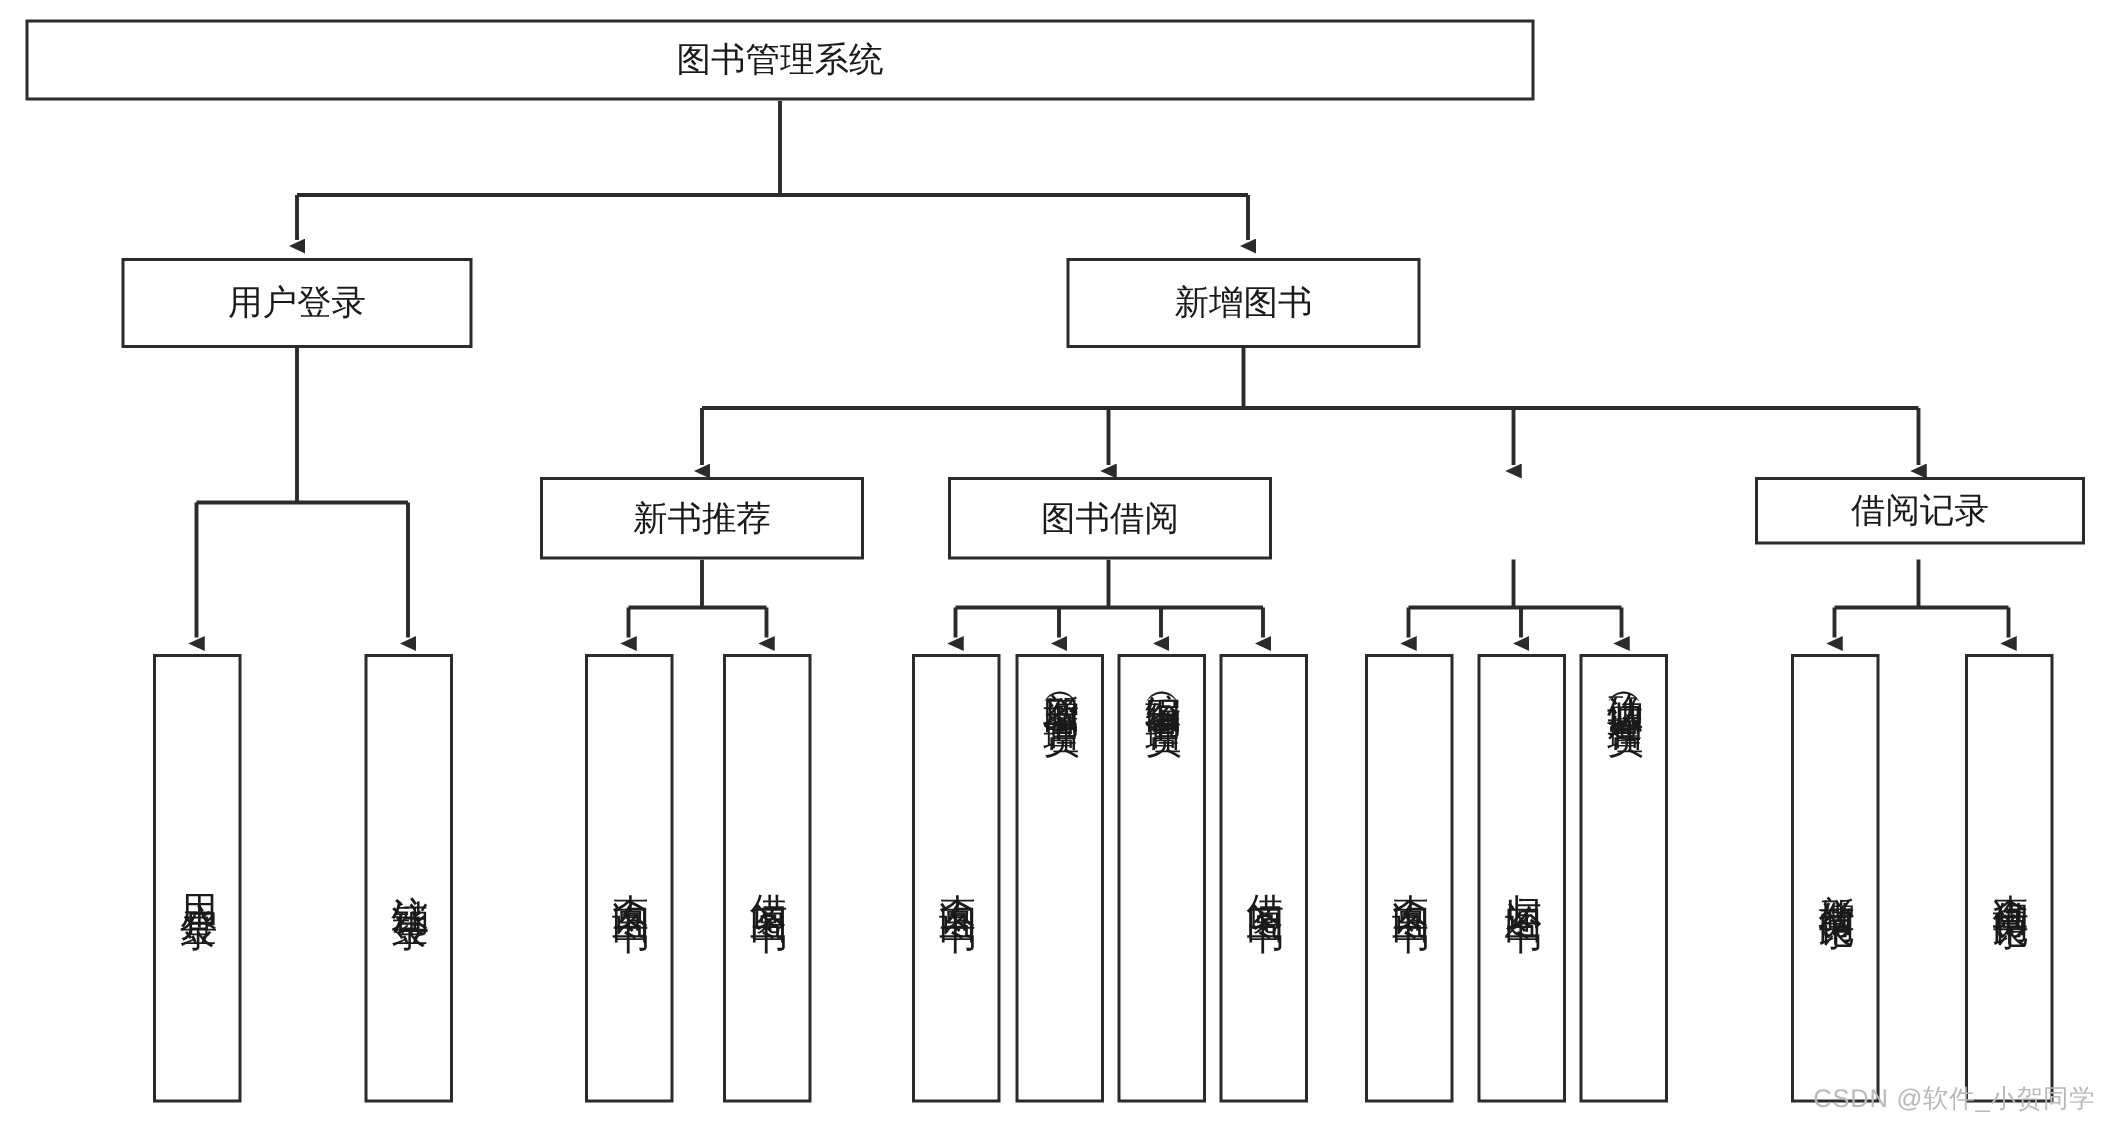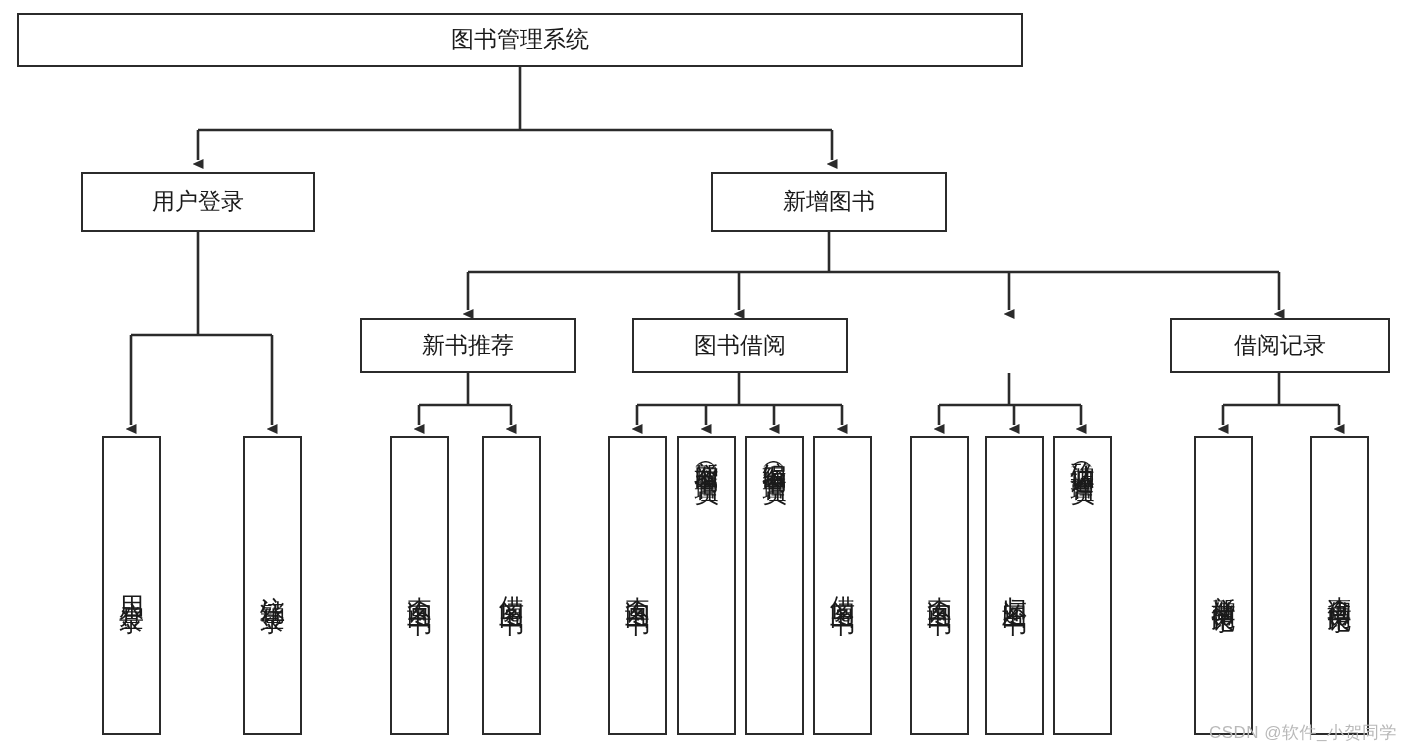--- a/index.html
+++ b/index.html
@@ -148,21 +148,21 @@
   <div class="node h" style="left:711px; top:172px; width:236px; height:60px;">
     <span class="label">新增图书</span>
   </div>
 
   <div class="node h" style="left:632px; top:318px; width:216px; height:55px;">
     <span class="label">图书借阅</span>
   </div>
   <div class="node h" style="left:360px; top:318px; width:216px; height:55px;">
     <span class="label">新书推荐</span>
   </div>
-  <div class="node h" style="left:1170px; top:318px; width:220px; height:55px;">
+  <div class="node h" style="left:1170px; top:318px; width:220px; height:45px;">
     <span class="label">借阅记录</span>
   </div>
 
   <div class="node v" style="left:102px; top:436px; width:59px; height:299px;">
     <span class="label">用户登录</span>
   </div>
   <div class="node v" style="left:243px; top:436px; width:59px; height:299px;">
     <span class="label">注销登录</span>
   </div>
 

